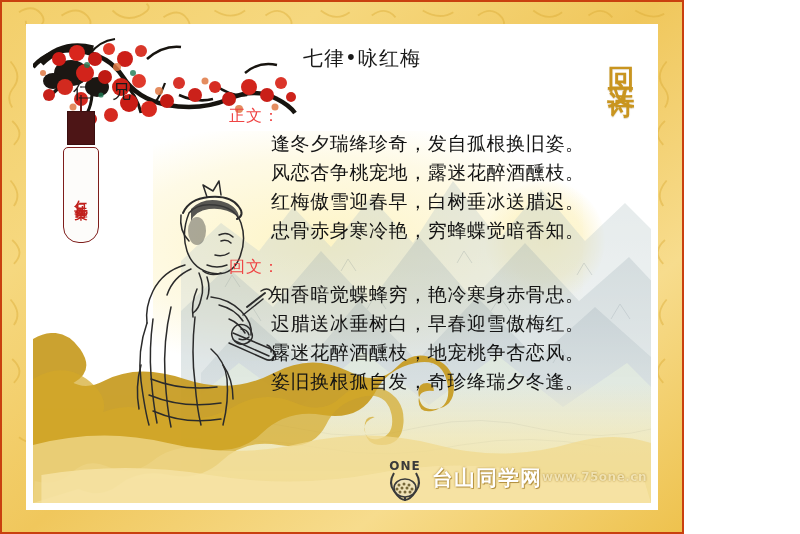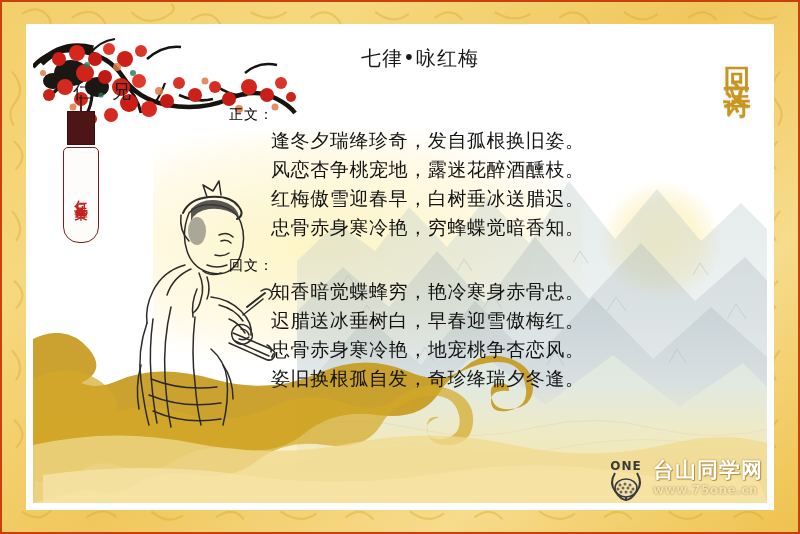--- a/index.html
+++ b/index.html
@@ -4,21 +4,21 @@
 <style>
   * { margin:0; padding:0; box-sizing:border-box; }
   html,body { background:#ffffff; }
   body {
     width:800px; height:534px; overflow:hidden;
     font-family:"DejaVu Sans","Liberation Sans",sans-serif;
   }
 
   
   #poster {
-    position:relative; width:800px; height:534px; overflow:hidden;
+    position:relative; width:684px; height:534px; overflow:hidden;
     background:#cf3a10;
   }
   
   .red-line {
     position:absolute; inset:0;
     border:2px solid #c9400f;
     z-index:30; pointer-events:none;
   }
   
   .gold-band {
@@ -108,21 +108,21 @@
     font-size:19px; color:#1a1a1a; letter-spacing:7px;
     margin-left:40px;
   }
 
   .section { position:absolute; left:196px; }
   .sec-main { top:75px; }
   .sec-pal  { top:214px;margin-top:12px; }
 
   .section-label {
     font-family:"DejaVu Serif","Liberation Serif",serif;
-    font-size:14px; color:#000000; letter-spacing:1px;
+    font-size:16px; color:#ef4444; letter-spacing:1px;
     margin-bottom:2px;
   }
   .verse-list { list-style:none; padding-left:42px; }
   .verse {
     font-family:"DejaVu Serif","Liberation Serif",serif;
     font-size:19px; color:#131313; line-height:29px;
     letter-spacing:0.6px; white-space:nowrap;
   }
 
   
@@ -134,21 +134,21 @@
     letter-spacing:12px; line-height:1;
     text-shadow:0 1px 1px rgba(140,100,10,.25);
   }
 
   
   .watermark {
     position:absolute; right:4px; bottom:2px; z-index:20;
     display:flex; align-items:center; gap:4px;
   }
   .wm-logo { width:46px; height:44px; }
-  .wm-texts { display:flex; flex-direction:column; line-height:1; padding-bottom:2px; }
+  .wm-texts { display:flex; flex-direction:row; line-height:1; padding-bottom:2px; }
   .wm-cn {
     font-family:"DejaVu Sans","Liberation Sans",sans-serif;
     font-size:21px; font-weight:bold; color:#ffffff;
     text-shadow:0 0 2px rgba(160,120,30,.9), 1px 1px 0 rgba(150,110,25,.6);
     letter-spacing:1px;
   }
   .wm-url {
     font-family:"DejaVu Sans","Liberation Sans",sans-serif;
     font-size:12px; font-weight:bold; color:#f0e2b2;
     letter-spacing:.5px; margin-top:3px;
@@ -409,21 +409,21 @@
           <li class="verse">红梅傲雪迎春早，白树垂冰送腊迟。</li>
           <li class="verse">忠骨赤身寒冷艳，穷蜂蝶觉暗香知。</li>
         </ul>
       </div>
 
       <div class="section sec-pal">
         <div class="section-label">回文：</div>
         <ul class="verse-list">
           <li class="verse">知香暗觉蝶蜂穷，艳冷寒身赤骨忠。</li>
           <li class="verse">迟腊送冰垂树白，早春迎雪傲梅红。</li>
-          <li class="verse">忠骨赤身寒冷艳，地宠桃争杏恋风。</li>
+          <li class="verse">露迷花醉酒醺枝，地宠桃争杏恋风。</li>
           <li class="verse">姿旧换根孤自发，奇珍绛瑞夕冬逢。</li>
         </ul>
       </div>
 
       <div class="vtitle">回文诗</div>
 
     </div>
 
     <div class="watermark">
       <svg class="wm-logo" viewBox="0 0 46 44">

